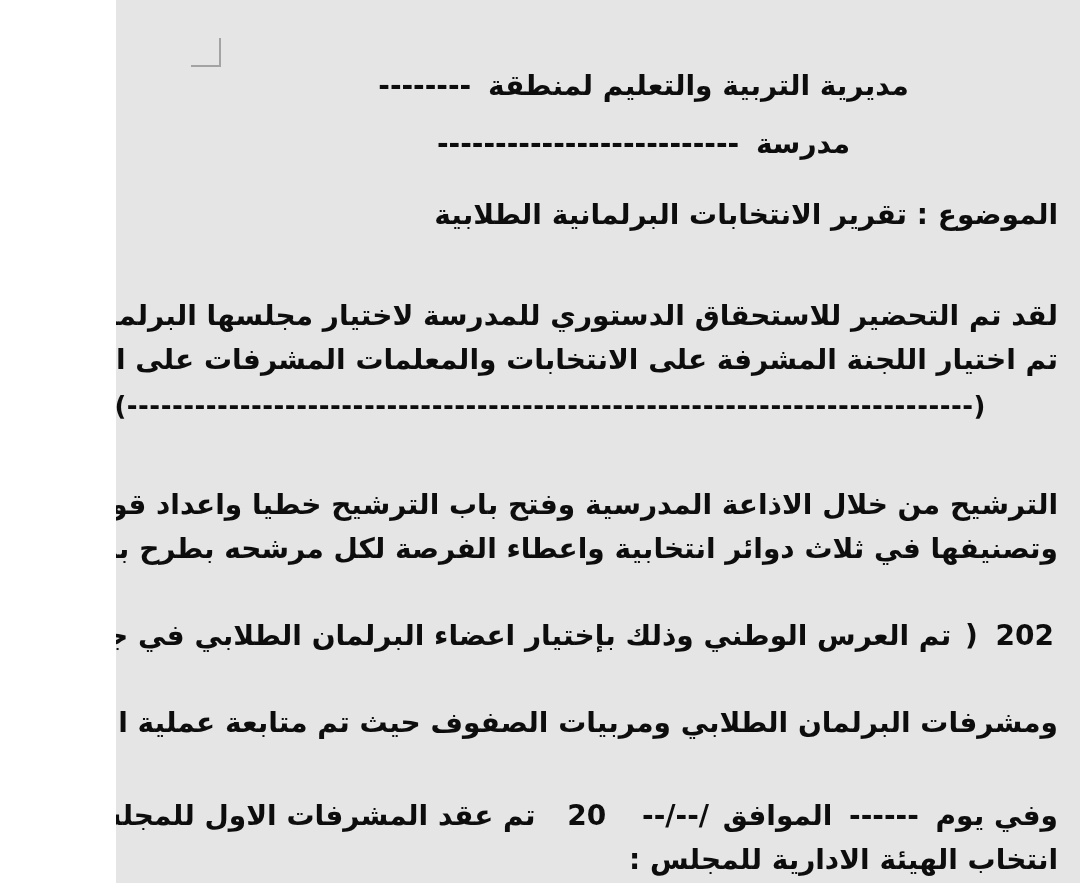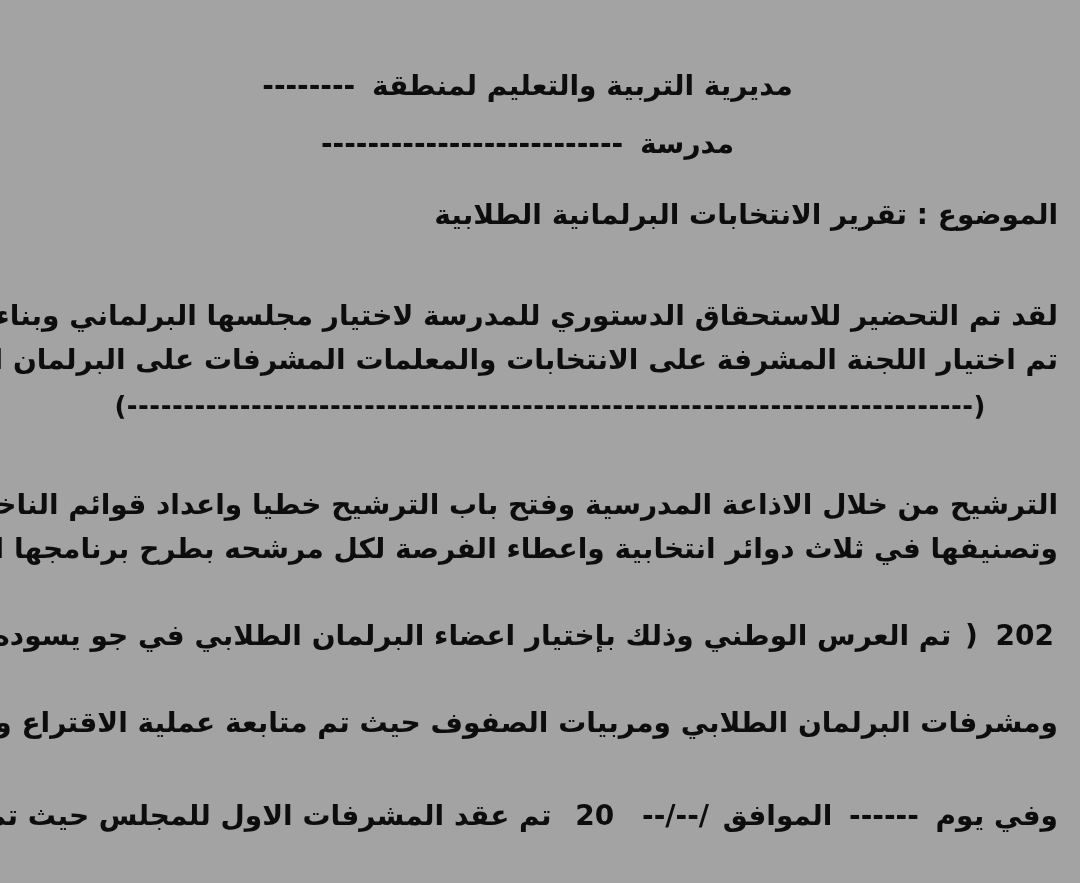--- a/index.html
+++ b/index.html
@@ -1,20 +1,20 @@
 <!DOCTYPE html>
 <html lang="ar" dir="rtl"><head>
 <meta charset="utf-8">
 <style>
   html,body{margin:0;padding:0;background:#ffffff;}
   .page{
     position:relative;
-    width:1080px;
+    width:964px;
     height:883px;
-    background:#a3a3a3;
+    background:#e5e5e5;
     overflow:hidden;
     font-family:"DejaVu Sans", sans-serif;
     font-weight:bold;
     color:#0d0d0d;
     direction:rtl;
   }
   .corner{position:absolute;width:28px;height:27px;border:0 solid #a3a3a3;}
   .corner.tl{left:75px;top:38px;border-right-width:2px;border-bottom-width:2px;}
   .corner.tr{left:977px;top:38px;border-left-width:2px;border-bottom-width:2px;}
   .line{
@@ -28,21 +28,21 @@
   }
   .centered{
     right:auto;
     left:524px;
     transform:translateX(-50%);
   }
   .seg{unicode-bidi:isolate;}
   .seg-ltr{direction:ltr;unicode-bidi:isolate;display:inline-block;margin:0 7px;}
   .seg-ltr.tight{margin:0 4px;}
   .year-gap{margin-left:26px;}
-  .num-gap{margin:0 14px;}
+  .num-gap{margin:0 22px;}
   .blankline{
     right:90px;
     font-size:26px;
     letter-spacing:0.5px;
   }
 </style>
 </head>
 <body>
 
 <div class="page">
@@ -91,14 +91,17 @@
 
 
   <div class="line" style="top:796px;">
     <span class="seg">وفي يوم</span>
     <span class="seg-ltr">------</span>
     <span class="seg">الموافق</span>
     <span class="seg-ltr tight">--/--/</span>
     <span class="seg-ltr num-gap">20</span>
     <span class="seg">تم عقد المشرفات الاول للمجلس حيث تم</span>
   </div>
+  <div class="line" style="top:840px;">
+    <span class="seg">انتخاب الهيئة الادارية للمجلس :</span>
+  </div>
 
 </div>
 
 </body></html>

